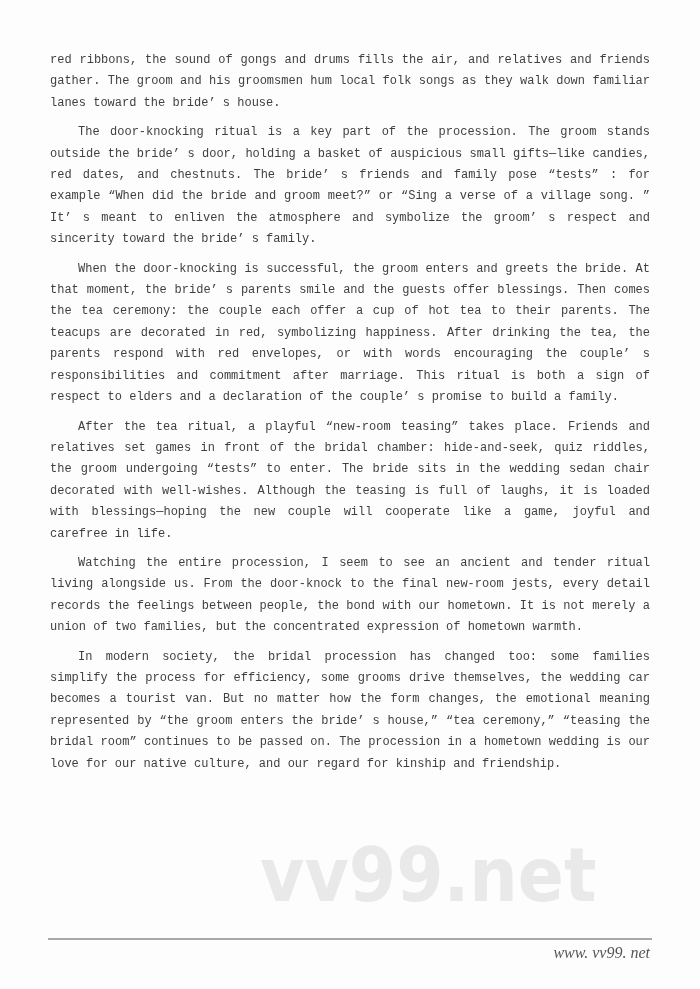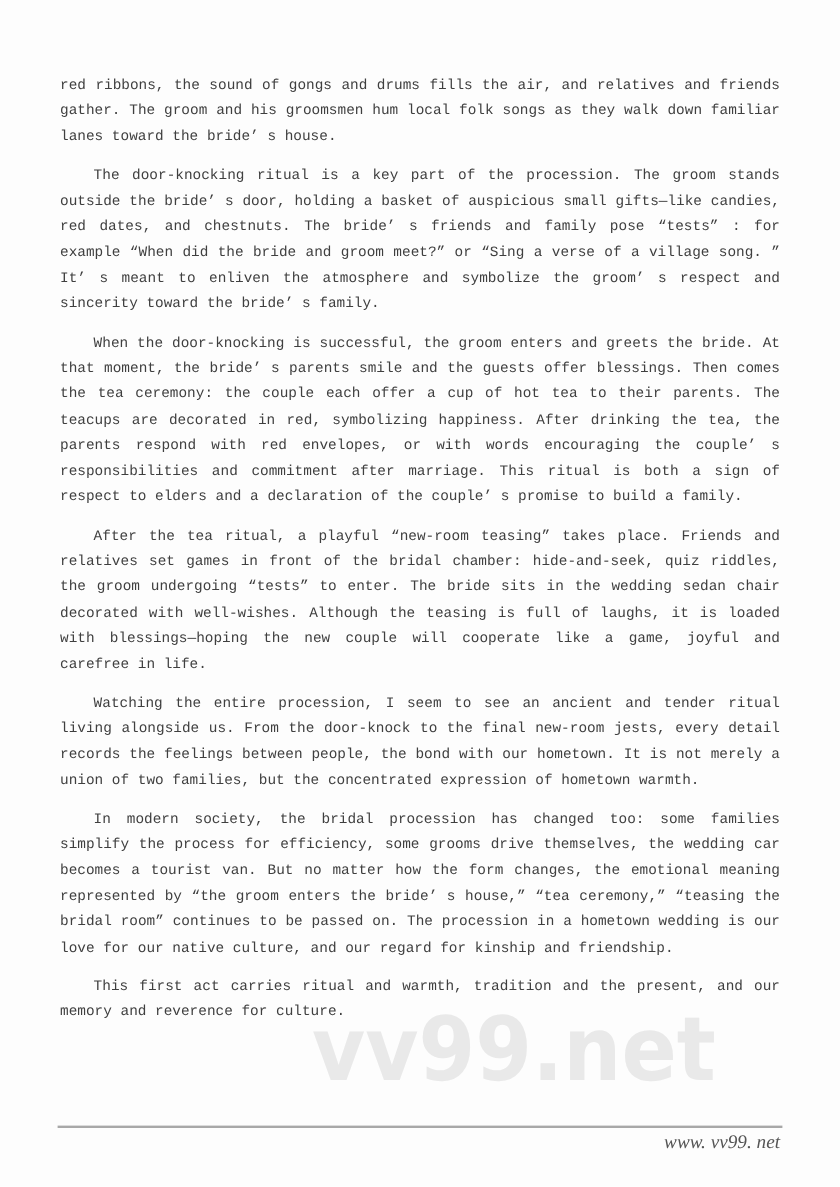--- a/index.html
+++ b/index.html
@@ -19,21 +19,21 @@
   .content {
     position: absolute;
     left: 50px;
     top: 50px;
     width: 600px;
     font-size: 12px;
     line-height: 21.4px;
     text-align: justify;
   }
   .para {
-    margin: 11px 0 8px 0;
+    margin: 0 0 8px 0;
   }
   .para.indent {
     text-indent: 28px;
   }
   .watermark {
     position: absolute;
     top: 838px;
     left: 260px;
     font-family: "DejaVu Sans", "Liberation Sans", sans-serif;
     font-weight: 700;
@@ -72,20 +72,19 @@
   <div class="watermark">vv99.net</div>
 
   <div class="content">
 
   <p class="para">red ribbons, the sound of gongs and drums fills the air, and relatives and friends gather. The groom and his groomsmen hum local folk songs as they walk down familiar lanes toward the bride’ s house.</p>
       <p class="para indent">The door-knocking ritual is a key part of the procession. The groom stands outside the bride’ s door, holding a basket of auspicious small gifts—like candies, red dates, and chestnuts. The bride’ s friends and family pose “tests” : for example “When did the bride and groom meet?” or “Sing a verse of a village song. ” It’ s meant to enliven the atmosphere and symbolize the groom’ s respect and sincerity toward the bride’ s family.</p>
       <p class="para indent">When the door-knocking is successful, the groom enters and greets the bride. At that moment, the bride’ s parents smile and the guests offer blessings. Then comes the tea ceremony: the couple each offer a cup of hot tea to their parents. The teacups are decorated in red, symbolizing happiness. After drinking the tea, the parents respond with red envelopes, or with words encouraging the couple’ s responsibilities and commitment after marriage. This ritual is both a sign of respect to elders and a declaration of the couple’ s promise to build a family.</p>
       <p class="para indent">After the tea ritual, a playful “new-room teasing” takes place. Friends and relatives set games in front of the bridal chamber: hide-and-seek, quiz riddles, the groom undergoing “tests” to enter. The bride sits in the wedding sedan chair decorated with well-wishes. Although the teasing is full of laughs, it is loaded with blessings—hoping the new couple will cooperate like a game, joyful and carefree in life.</p>
       <p class="para indent">Watching the entire procession, I seem to see an ancient and tender ritual living alongside us. From the door-knock to the final new-room jests, every detail records the feelings between people, the bond with our hometown. It is not merely a union of two families, but the concentrated expression of hometown warmth.</p>
       <p class="para indent">In modern society, the bridal procession has changed too: some families simplify the process for efficiency, some grooms drive themselves, the wedding car becomes a tourist van. But no matter how the form changes, the emotional meaning represented by “the groom enters the bride’ s house,” “tea ceremony,” “teasing the bridal room” continues to be passed on. The procession in a hometown wedding is our love for our native culture, and our regard for kinship and friendship.</p>
-      <p class="para indent">This first act carries ritual and warmth, tradition and the present, and our memory and reverence for culture.</p>
     </div>
 
   <div class="footer-divider"></div>
 
   <div class="footer-url">www. vv99. net</div>
 
 </div>
 
 </body></html>

